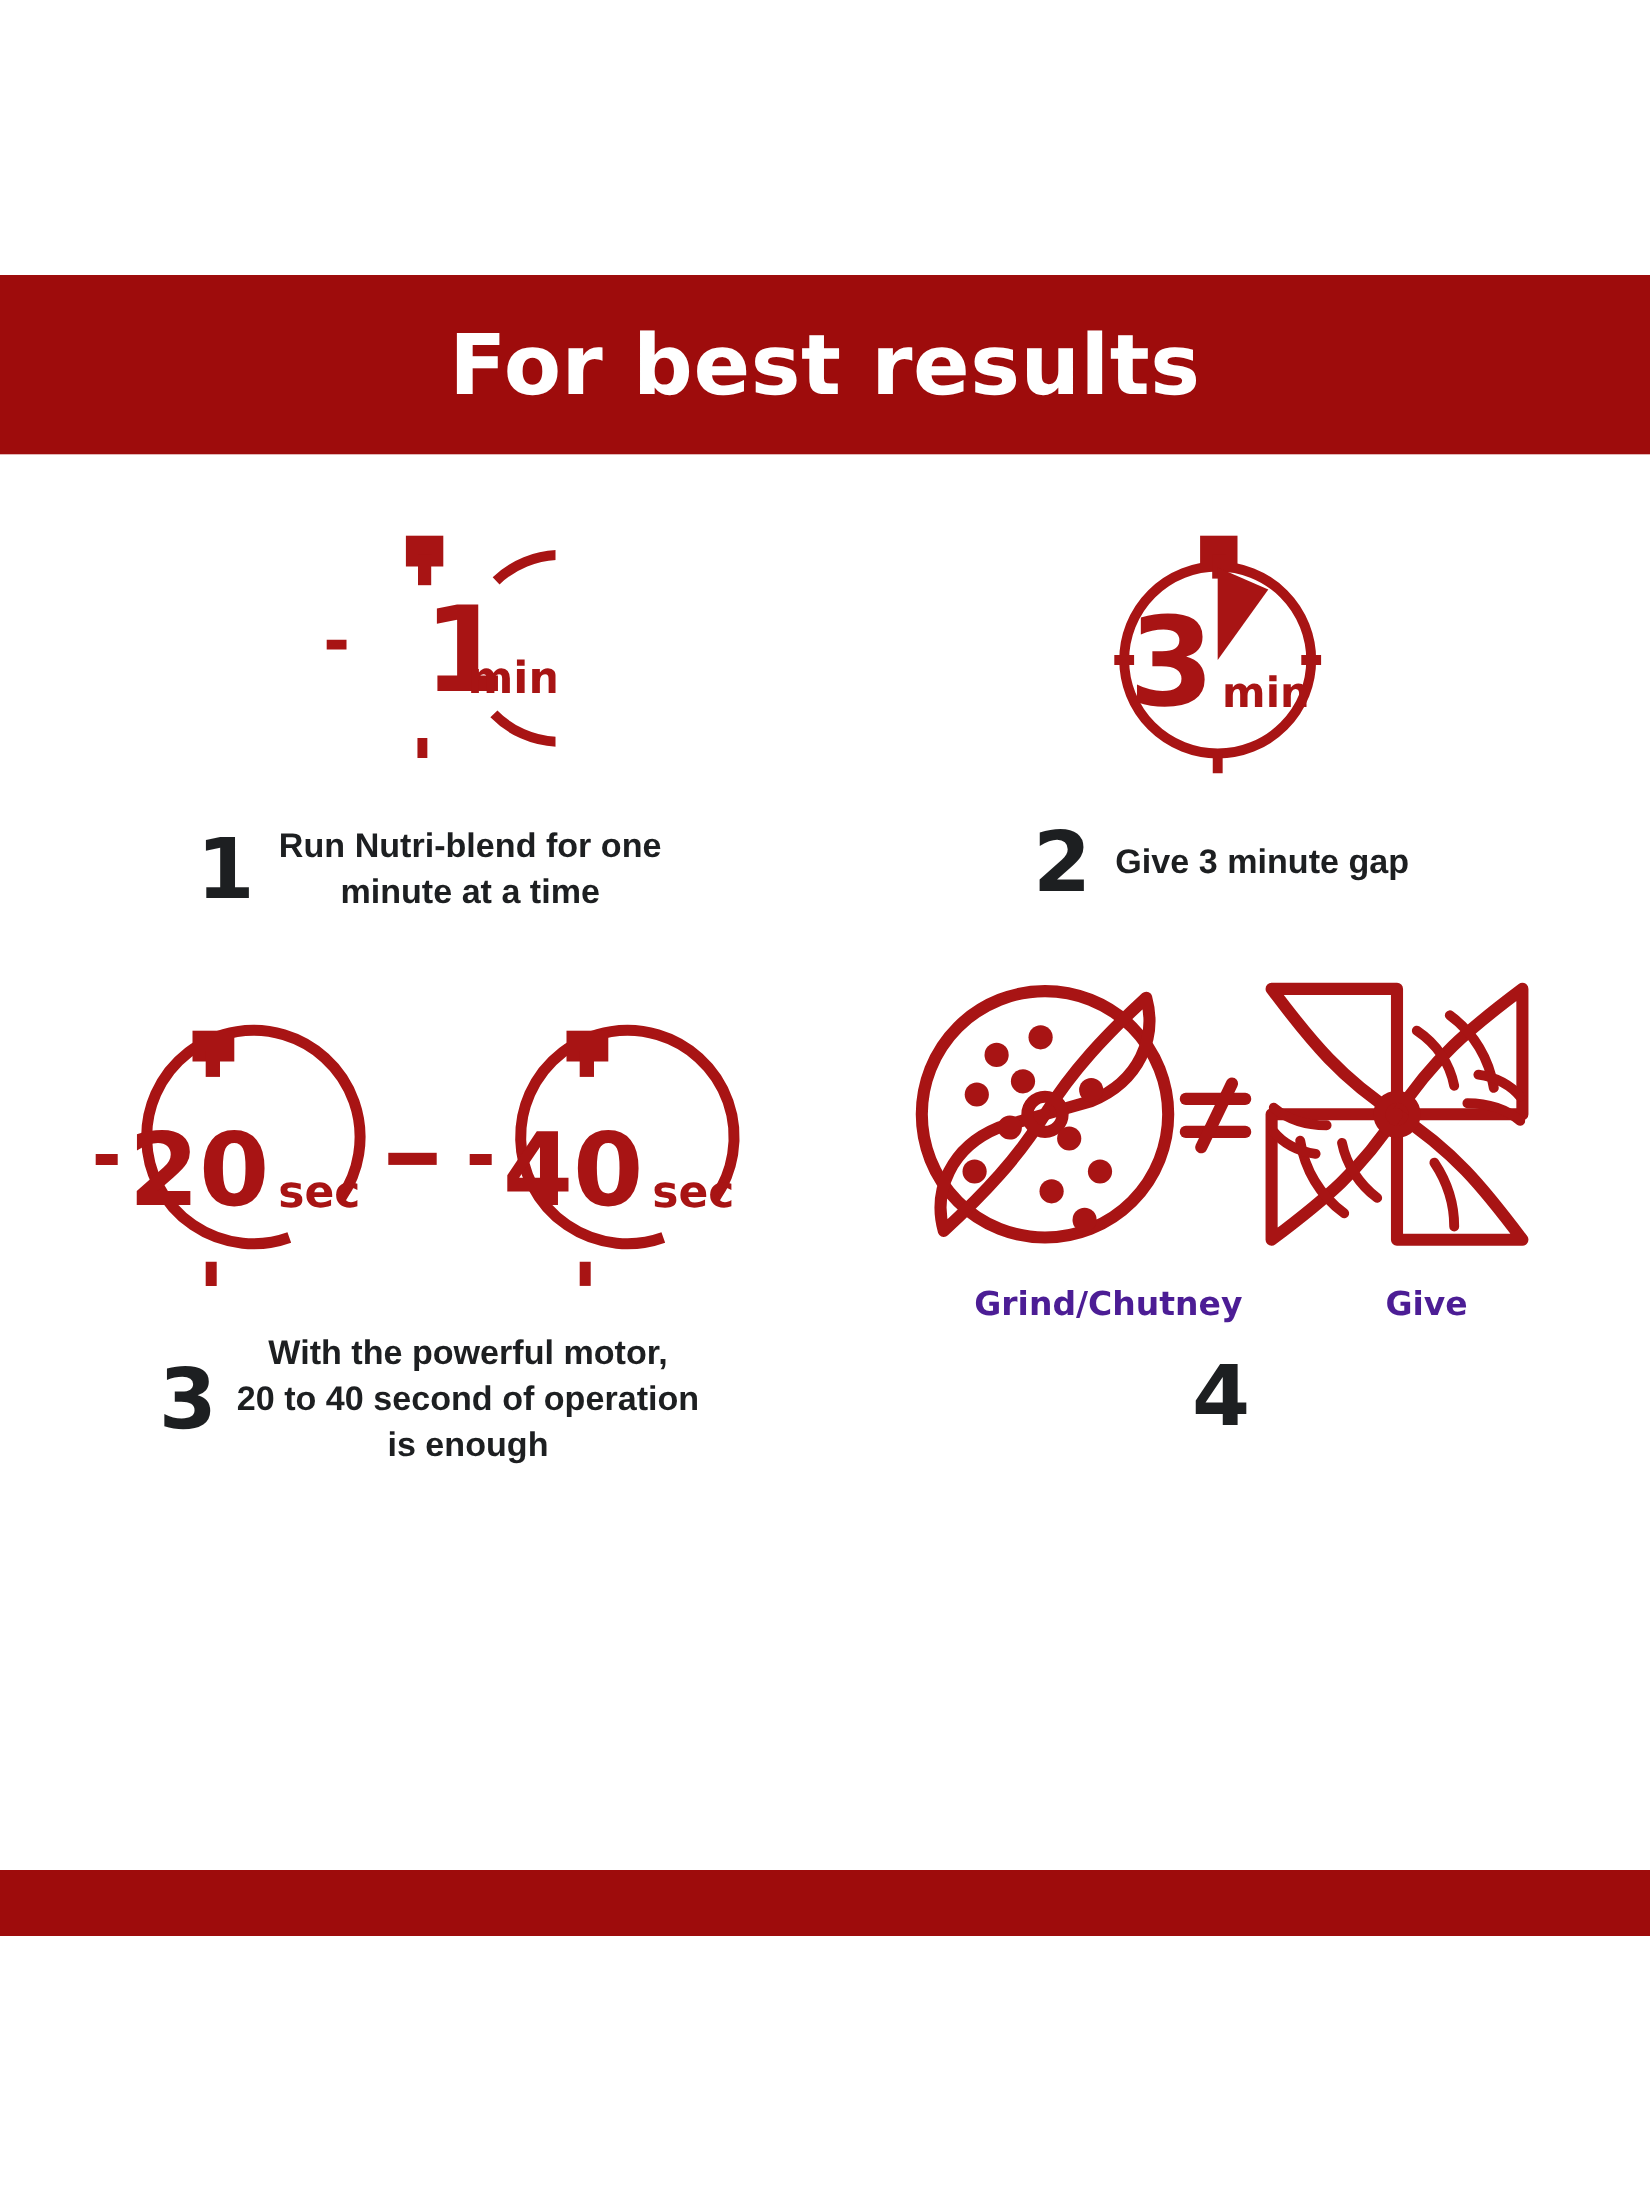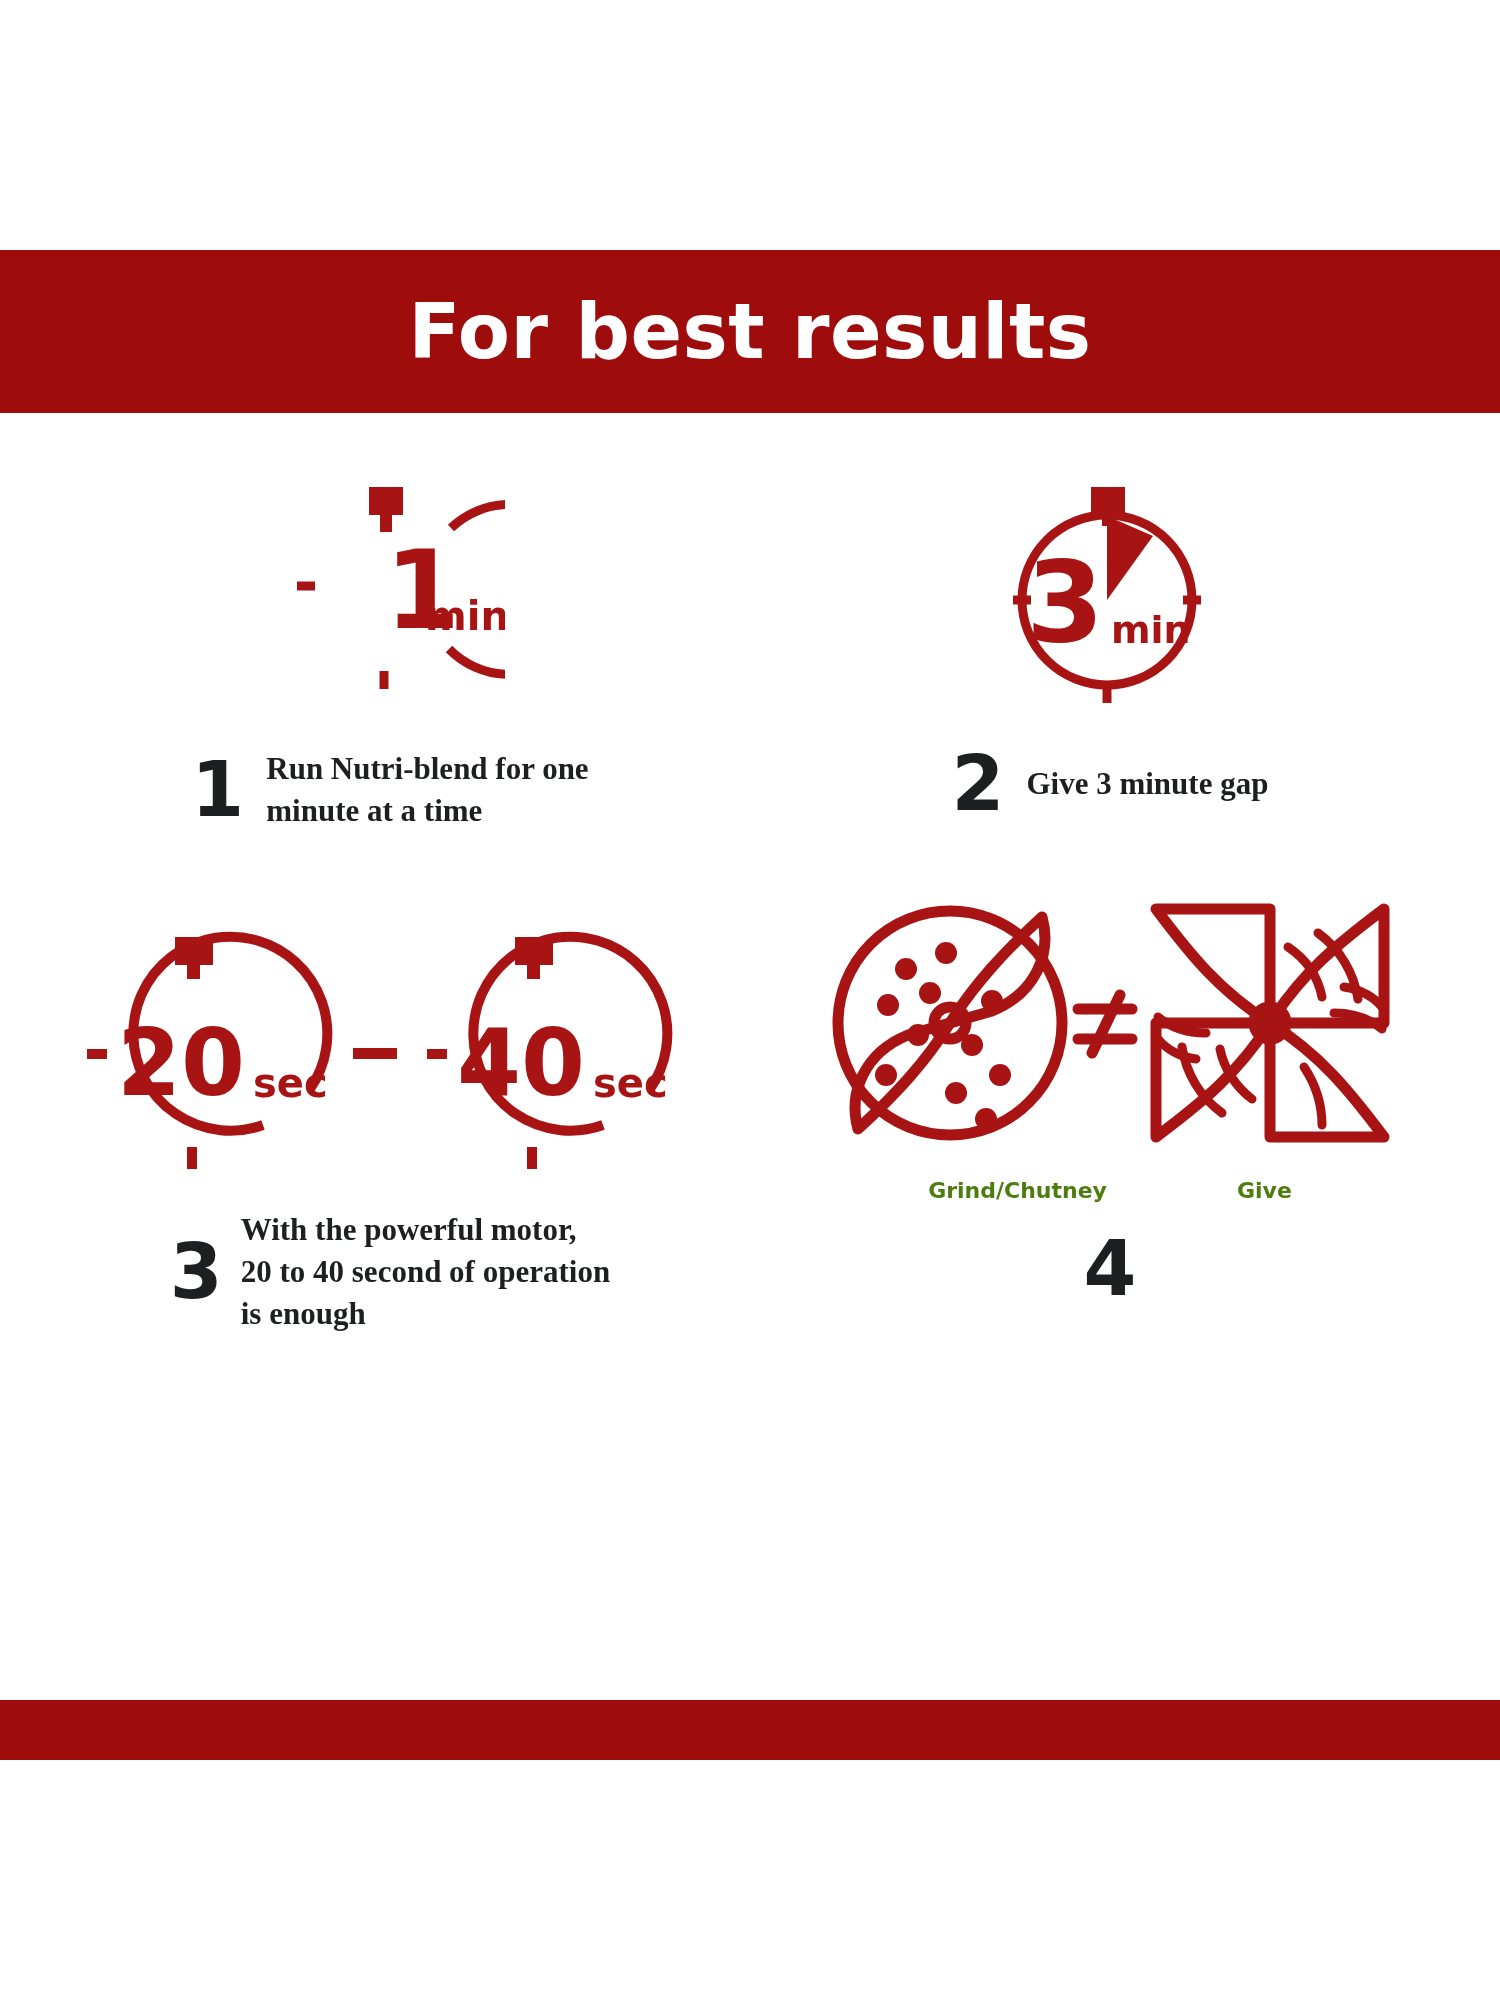--- a/index.html
+++ b/index.html
@@ -75,42 +75,42 @@
     font-weight: 800;
     line-height: 0.95;
     font-family: "DejaVu Sans", "Liberation Sans", sans-serif;
     flex: 0 0 auto;
   }
   .step-text {
     color: #1d1f21;
     font-size: 31px;
     font-weight: 700;
     line-height: 1.36;
-    text-align: left;
-    font-family: Liberation Serif, serif;
+    text-align: center;
+    font-family: Liberation Sans, sans-serif;
     white-space: pre-line;
   }
   .cap-3 { gap: 18px; }
   .cap-4 { gap: 18px; }
 
   
   .blade-row {
     display: flex;
     align-items: center;
     justify-content: center;
   }
   .blade-labels {
     display: flex;
     justify-content: center;
     gap: 130px;
     margin-top: 6px;
   }
   .blade-label {
-    color: #4d7c0f;
-    font-size: 22px;
+    color: #4c1d95;
+    font-size: 30px;
     font-weight: 600;
     font-family: "DejaVu Sans", "Liberation Sans", sans-serif;
     margin-top: 24px;
   }
 
   svg { display: block; }
 </style>
 </head>
 <body>
 

